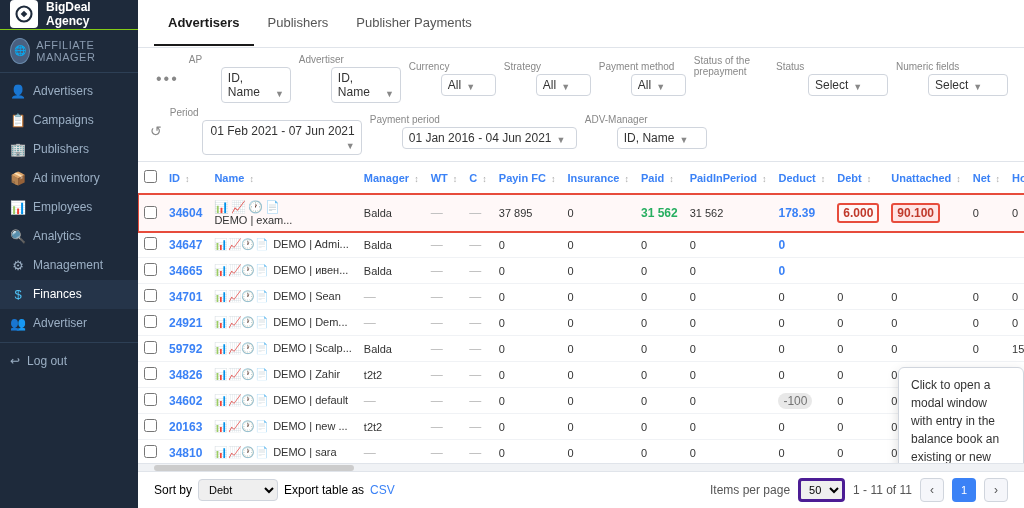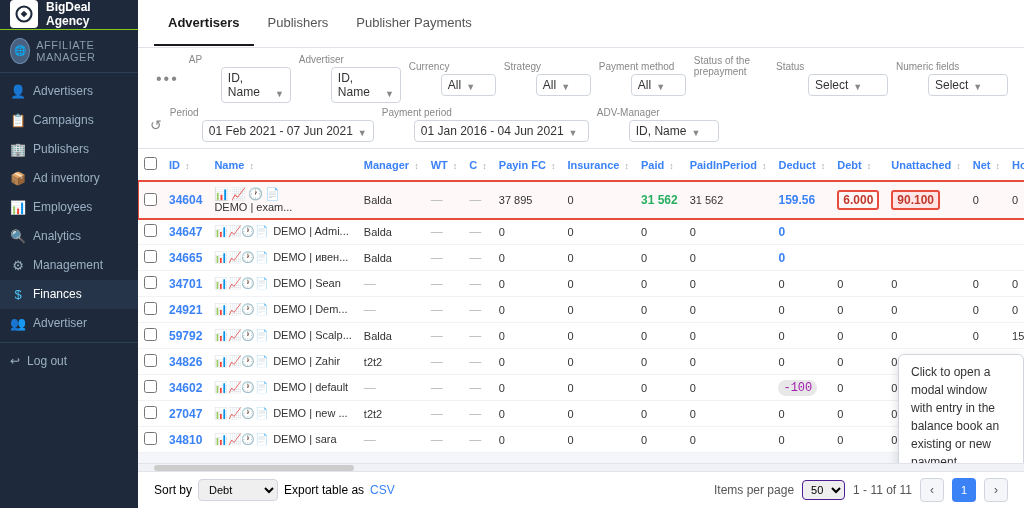--- a/index.html
+++ b/index.html
@@ -68,21 +68,21 @@
     .tooltip-popup { position: absolute; background: #fff; border: 1px solid #d0d5dd; border-radius: 6px; padding: 8px 12px; box-shadow: 0 4px 12px rgba(0,0,0,0.15); font-size: 11px; color: #333; max-width: 200px; line-height: 1.5; z-index: 100; top: 205px; left: 760px; }
 
     
     .table-footer { background: #fff; border-top: 1px solid #e0e4ea; padding: 6px 16px; display: flex; align-items: center; justify-content: space-between; flex-shrink: 0; gap: 38px; }
     .footer-left { display: flex; align-items: center; gap: 6px; }
     .footer-right { display: flex; align-items: center; gap: 8px; font-size: 11px; color: #555; justify-content: center; }
     .sort-select { border: 1px solid #d0d5dd; border-radius: 4px; padding: 3px 6px; font-size: 11px; min-width: 80px; }
     .csv-link { color: #3b82f6; cursor: pointer; font-weight: 500; }
     .page-nav-btn { background: #f5f6fa; border: 1px solid #d0d5dd; border-radius: 4px; width: 24px; height: 24px; display: flex; align-items: center; justify-content: center; cursor: pointer; font-size: 12px; color: #555; }
     .page-num { background: #3b82f6; color: #fff; border-radius: 4px; width: 24px; height: 24px; display: flex; align-items: center; justify-content: center; font-size: 11px; }
-    .per-page-select { border: 1px solid #4c1d95; border-radius: 4px; padding: 2px 4px; font-size: 11px; }
+    .per-page-select { border: 3px solid #4c1d95; border-radius: 4px; padding: 2px 4px; font-size: 11px; }
   </style>
 </head>
 <body>
 
 <aside class="sidebar">
   <div class="sidebar-logo">
     <div class="sidebar-logo-icon">
       <svg viewBox="0 0 24 24" fill="none" stroke="#1e2a3b" stroke-width="2.5">
         <circle cx="12" cy="12" r="9"></circle>
         <path d="M8 12 L12 8 L16 12 L12 16 Z" fill="#1e2a3b" stroke="none"></path>
@@ -204,21 +204,21 @@
         <div class="filter-select" style="min-width:80px;">
           <span>Select</span>
           <span class="arrow">▼</span>
         </div>
       </div>
     </div>
     <div class="filters-row2">
       <button class="refresh-btn">↺</button>
       <div class="filter-group">
         <div class="filter-label">Period</div>
-        <div class="filter-select" style="min-width:160px;">
+        <div class="filter-select" style="min-width:160px;flex-direction:column;">
           <span>01 Feb 2021 - 07 Jun 2021</span>
           <span class="arrow">▼</span>
         </div>
       </div>
       <div class="filter-group">
         <div class="filter-label">Payment period</div>
         <div class="filter-select" style="min-width:175px;">
           <span>01 Jan 2016 - 04 Jun 2021</span>
           <span class="arrow">▼</span>
         </div>
@@ -270,21 +270,21 @@
               </span>
               DEMO | exam...
             </td>
             <td>Balda</td>
             <td><span class="dash">—</span></td>
             <td><span class="dash">—</span></td>
             <td>37 895</td>
             <td>0</td>
             <td><span class="cell-green">31 562</span></td>
             <td>31 562</td>
-            <td><span class="cell-deduct-highlight">159.56</span></td>
+            <td><span class="cell-deduct-highlight">178.39</span></td>
             <td><span class="cell-debt-box">6.000</span></td>
             <td><span class="cell-unattached-box">90.100</span></td>
             <td>0</td>
             <td>0</td>
 
           </tr>
 
           <tr>
             <td class="checkbox-cell"><input type="checkbox" style=""></td>
             <td><span class="row-id">34647</span></td>
@@ -397,30 +397,30 @@
             <td class="checkbox-cell"><input type="checkbox" style=""></td>
             <td><span class="row-id">34602</span></td>
             <td><span class="row-icons" style="display:inline-flex;gap:2px;margin-right:4px;">📊📈🕐📄</span>DEMO | default</td>
             <td><span class="dash">—</span></td>
             <td><span class="dash">—</span></td>
               <td><span class="dash">—</span></td>
             <td>0</td>
               <td>0</td>
               <td>0</td>
               <td>0</td>
-            <td><span style="background:#e8e8e8;padding:1px 5px;border-radius:8px;color:#a21caf;font-family:Liberation Mono, monospace;">-100</span></td>
-              <td>0</td>
-              <td>0</td>
-              <td>0</td>
-              <td>0</td>
-          </tr>
-
-          <tr>
-            <td class="checkbox-cell"><input type="checkbox" style=""></td>
-            <td><span class="row-id">27047</span></td>
+            <td><span style="background:#e8e8e8;padding:1px 5px;border-radius:8px;color:#737373;">-100</span></td>
+              <td>0</td>
+              <td>0</td>
+              <td>0</td>
+              <td>0</td>
+          </tr>
+
+          <tr>
+            <td class="checkbox-cell"><input type="checkbox" style=""></td>
+            <td><span class="row-id">20163</span></td>
             <td><span class="row-icons" style="display:inline-flex;gap:2px;margin-right:4px;">📊📈🕐📄</span>DEMO | new ...</td>
             <td>t2t2</td>
             <td><span class="dash">—</span></td>
               <td><span class="dash">—</span></td>
             <td>0</td>
               <td>0</td>
               <td>0</td>
               <td>0</td>
             <td>0</td>
               <td>0</td>

